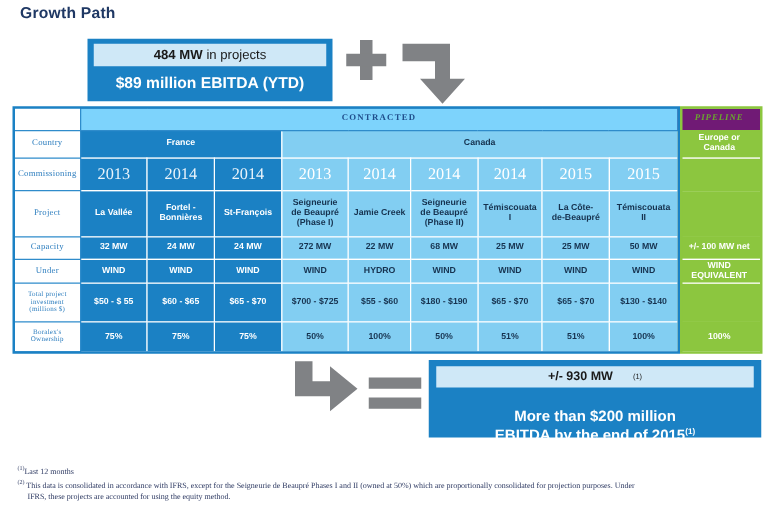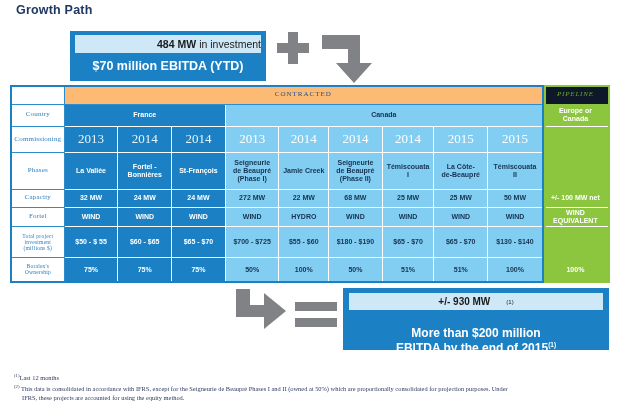--- a/index.html
+++ b/index.html
@@ -40,21 +40,21 @@
     height: 50px;
     background: #1b81c4;
     box-sizing: border-box;
     padding: 4px 5px 0 5px;
   }
   .banner-inner {
     height: 18px;
     background: #cfe8f7;
     display: flex;
     align-items: center;
-    justify-content: flex-end;
+    justify-content: center;
     font-size: 10.5px;
     color: #1a1a1a;
   }
   .banner-inner b { font-weight: bold; margin-right: 3px; }
   .banner-sub {
     height: 26px;
     display: flex;
     align-items: center;
     justify-content: center;
     color: #ffffff;
@@ -138,34 +138,34 @@
     color: #2f7fbf;
     border: 1px solid #2f8ccb !important;
     font-size: 6px;
     font-family: "Liberation Serif", serif;
     letter-spacing: .2px;
   }
   .lbl.small { font-size: 5.6px; }
 
   
   .contracted-head {
-    background: #fdba74;
+    background: #7dd3fc;
     color: #1f4e8c;
     font-family: "Liberation Serif", serif;
     font-size: 7.5px;
-    font-weight: normal;
+    font-weight: bold;
     letter-spacing: 1px;
     border: 1px solid #2f8ccb !important;
   }
   .pipeline-head {
-    background: #0f172a;
+    background: #701a75;
     color: #6aa82e;
     font-family: "Liberation Serif", serif;
     font-style: italic;
-    font-weight: normal;
+    font-weight: bold;
     font-size: 7px;
     letter-spacing: .8px;
     border: 1px solid #8cc63f !important;
   }
 
   .fr { background: #1b81c4; color: #ffffff; font-weight: bold; }
   .ca { background: #82cef2; color: #16324f; font-weight: bold; }
   .pl { background: #8cc63f; color: #ffffff; font-weight: bold; }
 
   .fr.yr, .ca.yr {
@@ -251,23 +251,23 @@
 </head>
 <body>
 
 <div id="stage">
 
   <div class="page-title">Growth Path</div>
 
   <div class="top-banner">
     <div class="banner-inner">
       <b>484 MW</b>
-      <span>in investment</span>
+      <span>in projects</span>
     </div>
-    <div class="banner-sub">$70 million EBITDA (YTD)</div>
+    <div class="banner-sub">$89 million EBITDA (YTD)</div>
   </div>
 
   <div class="plus-icon"></div>
 
   <div class="curve-arrow-top">
     <svg width="58" height="58" viewBox="0 0 58 58">
       <path d="M4 6 L4 20 L30 20 L30 34 L18 34 L36 54 L54 34 L42 34 L42 6 Z" fill="#808285"></path>
     </svg>
   </div>
 
@@ -312,21 +312,21 @@
           <td class="ca yr">2013</td>
           <td class="ca yr">2014</td>
           <td class="ca yr">2014</td>
           <td class="ca yr">2014</td>
           <td class="ca yr">2015</td>
           <td class="ca yr">2015</td>
           <td class="blank-green"></td>
         </tr>
 
         <tr style="height:35px;">
-          <td class="lbl">Phases</td>
+          <td class="lbl">Project</td>
           <td class="fr">
             <span>La Vallée</span>
           </td>
           <td class="fr">
             <span>Fortel -</span><br>
             <span>Bonnières</span>
           </td>
           <td class="fr">
             <span>St-François</span>
           </td>
@@ -366,21 +366,21 @@
           <td class="ca">272 MW</td>
           <td class="ca">22 MW</td>
           <td class="ca">68 MW</td>
           <td class="ca">25 MW</td>
           <td class="ca">25 MW</td>
           <td class="ca">50 MW</td>
           <td class="pl">+/- 100 MW net</td>
         </tr>
 
         <tr style="height:19px;">
-          <td class="lbl">Fortel</td>
+          <td class="lbl">Under</td>
           <td class="fr">WIND</td>
           <td class="fr">WIND</td>
           <td class="fr">WIND</td>
           <td class="ca">WIND</td>
           <td class="ca">HYDRO</td>
           <td class="ca">WIND</td>
           <td class="ca">WIND</td>
           <td class="ca">WIND</td>
           <td class="ca">WIND</td>
           <td class="pl">

